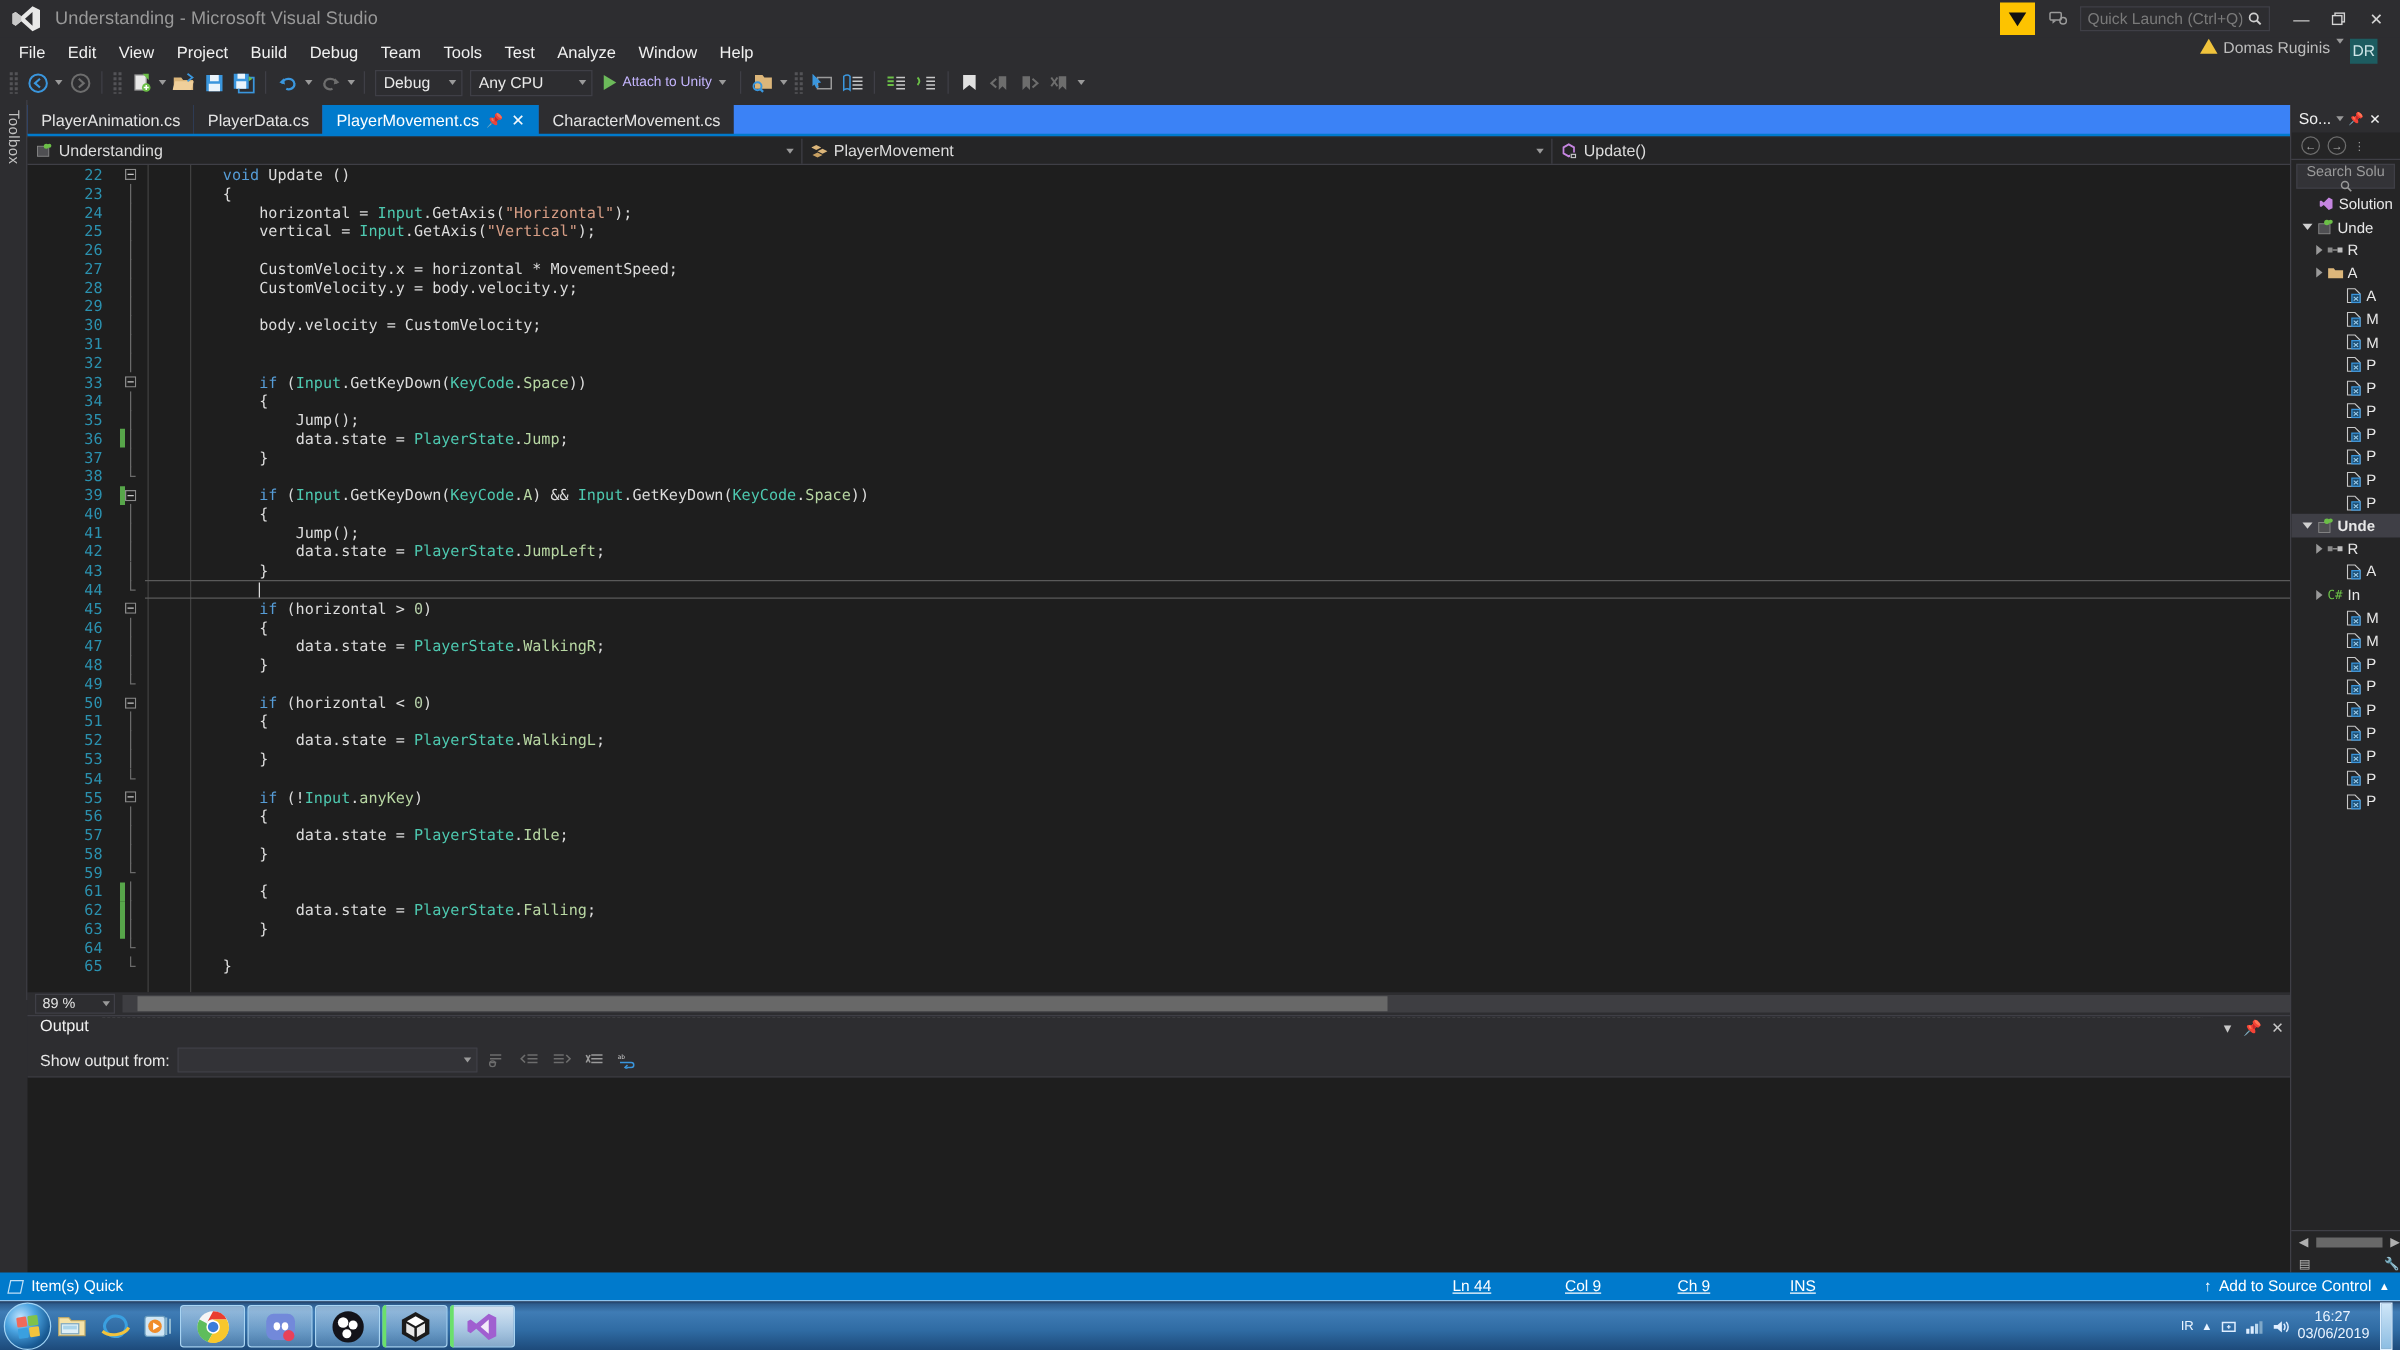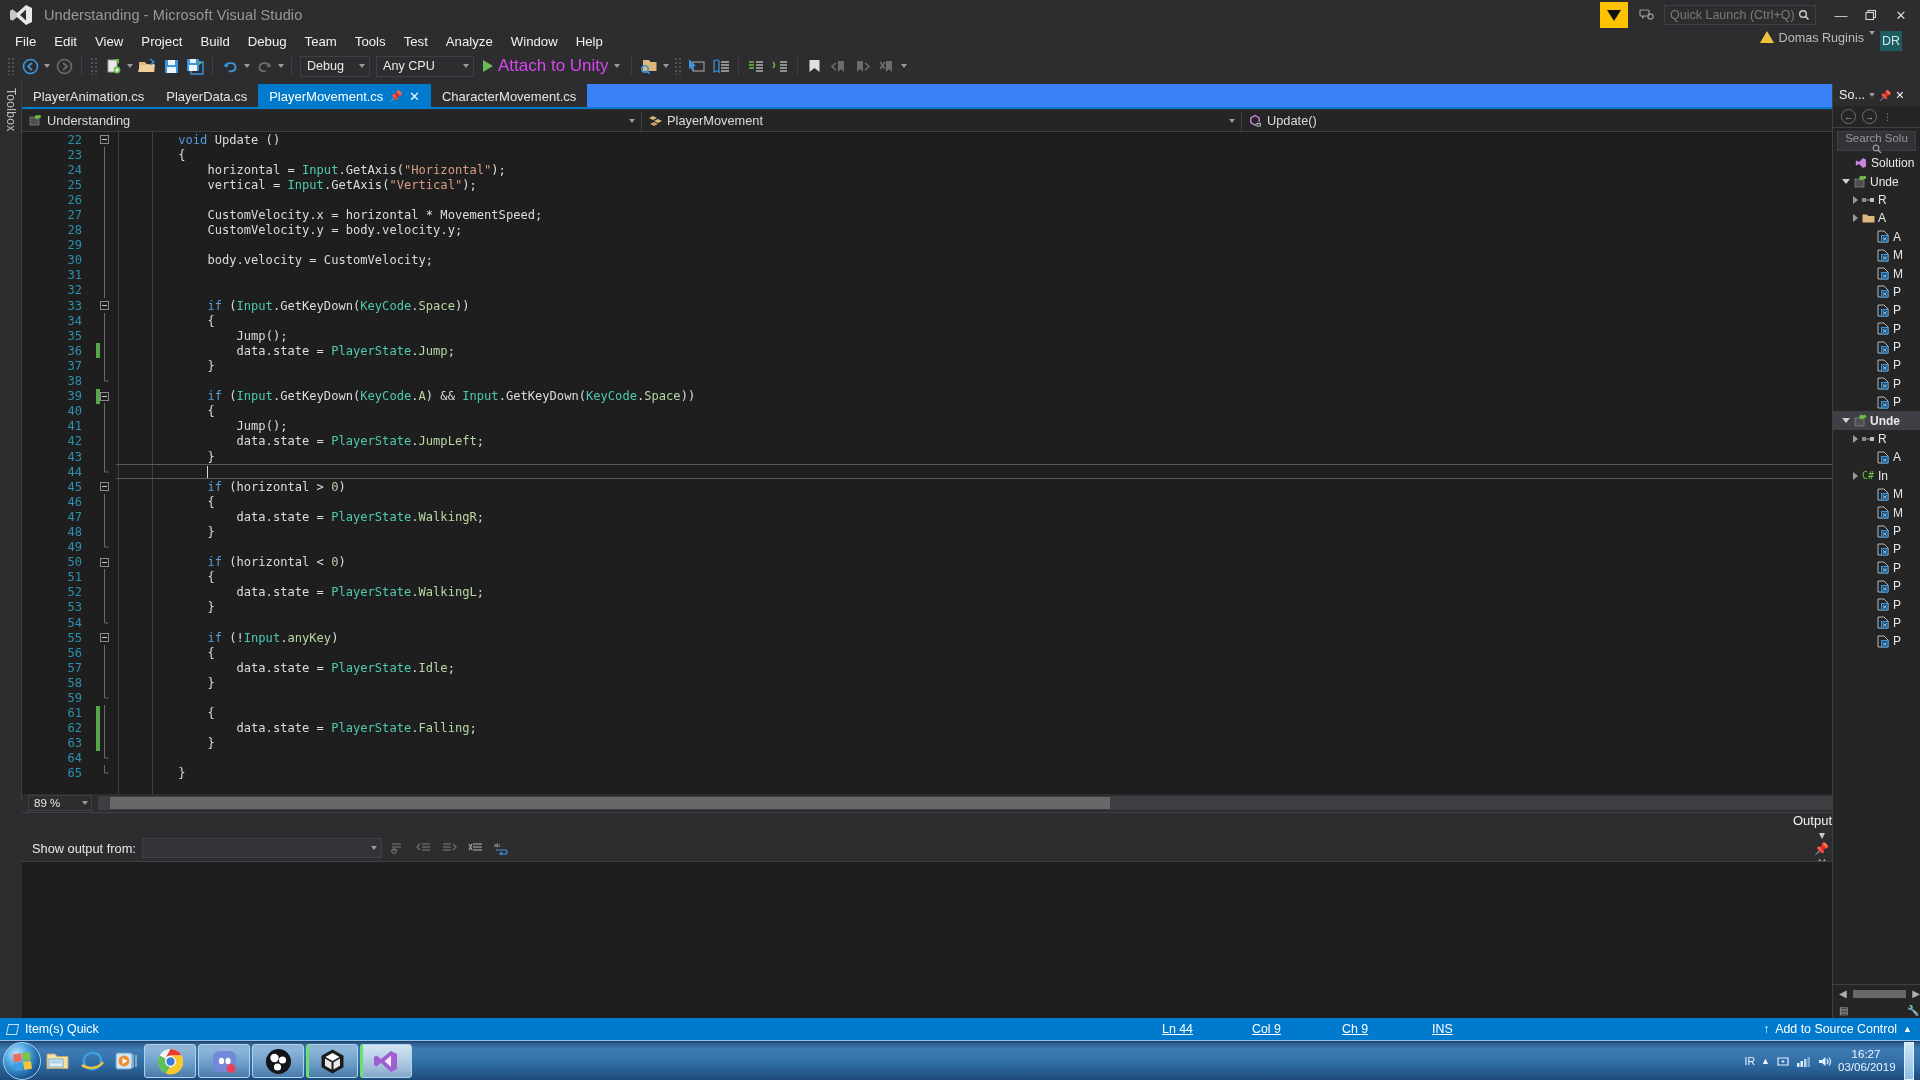--- a/index.html
+++ b/index.html
@@ -80,21 +80,21 @@
   .combo {
     height: 21px; border: 1px solid #3f3f46; background: #2d2d30;
     display:flex; align-items:center; justify-content:space-between;
     padding: 0 4px 0 6px; color: #eaeaea; font-size: 12.6px; margin: 0 3px;
   }
   .combo.debug { width: 70px; }
   .combo.cpu { width: 98px; }
   .run-btn { display:flex; align-items:center; gap:5px; padding: 0 6px; height: 22px; }
   .play-tri { width:0;height:0;border-top:6px solid transparent;border-bottom:6px solid transparent;
               border-left:10px solid #6cba5a; }
-  .run-label { color: #d946ef; font-size: 17px; }
+  .run-label { color: #c4b5fd; font-size: 11px; }
 
   
   .toolbox-strip {
     position: absolute; left: 0; top: 80px; width: 22px; height: 720px;
     background: #2d2d30; border-right: 1px solid #3f3f46;
   }
   .toolbox-label {
     writing-mode: vertical-rl; text-orientation: mixed;
     color: #c0c0c0; font-size: 12px; margin-top: 8px; margin-left: 4px;
     letter-spacing: .3px;
@@ -193,22 +193,22 @@
   }
   .hbar { flex: 1; height: 14px; background: #3e3e42; margin-left: 6px; position: relative; }
   .hbar .hthumb { position:absolute; left: 12px; top: 1px; height: 12px; width: 1000px; background: #686868; }
 
   
   .output-panel {
     position: absolute; left: 22px; top: 812px; width: 1810px; height: 206px;
     background: #2d2d30; border-top: 1px solid #3f3f46;
   }
   .op-header {
-    height: 22px; display:flex; align-items:flex-end; position: relative;
-    padding-left: 10px; color: #f1f1f1; font-size: 13px; flex-direction: column;
+    height: 22px; display:flex; align-items:flex-start; position: relative;
+    padding-left: 10px; color: #f1f1f1; font-size: 13px;
   }
   .op-dots { flex:1; height: 1px; margin: 0 10px;
     background-image: radial-gradient(#4a4a4e 45%, transparent 46%);
     background-size: 4px 2px; }
   .op-btn { width: 20px; height: 18px; display:flex;align-items:center;justify-content:center;
             color:#c8c8c8; font-size: 12px; }
   .op-toolbar { height: 26px; display:flex; align-items:center; gap: 6px; padding-left: 10px; }
   .op-label { color: #e8e8e8; font-size: 12.8px; }
   .op-combo { width: 240px; height: 20px; border: 1px solid #3f3f46; background: #333337;
               display:flex; align-items:center; justify-content:flex-end; padding-right: 4px; }

